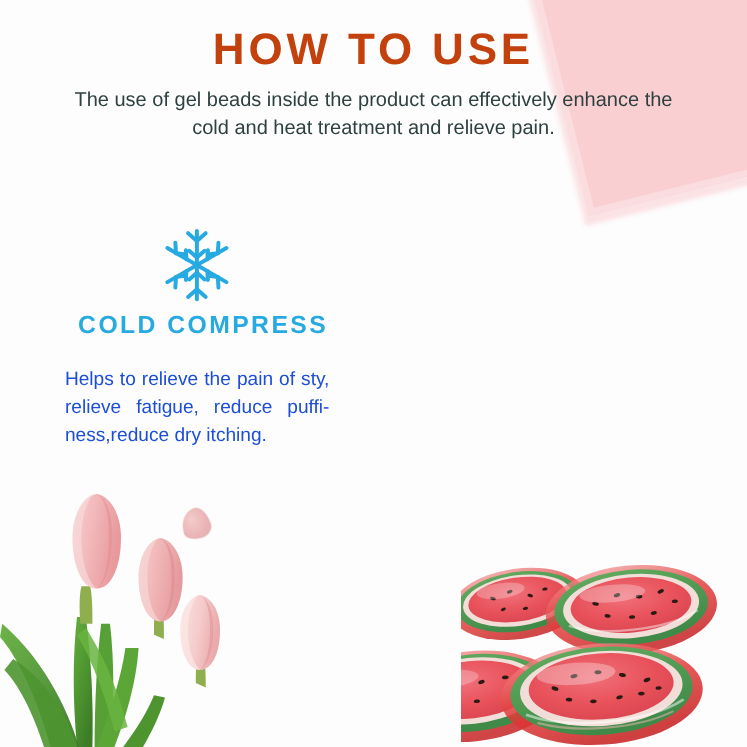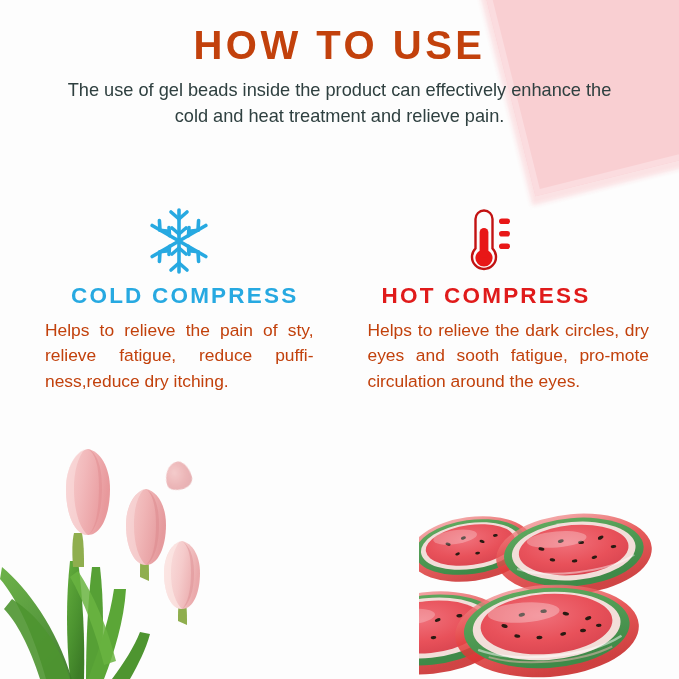--- a/index.html
+++ b/index.html
@@ -103,25 +103,25 @@
     color: #27a9e1;
     letter-spacing: 2.2px;
     padding-left: 28px;
   }
   .sec-title.hot {
     color: #e01b1b;
     letter-spacing: 2.2px;
     padding-left: 16px;
   }
   .sec-body {
-    margin: 2px;
+    margin: 16px;
     padding-top: 7px;
     font-size: 17.4px;
     line-height: 1.46;
-    color: #c2410c;
+    color: #1d4ed8;
     text-align: justify;
     text-justify: inter-word;
     hyphens: manual;
   }
 
   
   .tulips {
     position: absolute;
     left: 0;
     bottom: 0;
@@ -201,37 +201,20 @@
             <line x1="50" y1="45.8" x2="50.6" y2="55.4"></line>
             <line x1="50" y1="45.8" x2="40.8" y2="44.6"></line>
             <line x1="40.5" y1="40.3" x2="41" y2="48.5"></line>
           </g>
         </svg>
       </div>
       <h2 class="sec-title cold">COLD COMPRESS</h2>
       <p class="sec-body">Helps to relieve the pain of sty, relieve fatigue, reduce puffi‐ness,reduce dry itching.</p>
     </div>
 
-    <div class="col col-hot">
-      <div class="icon-wrap hot">
-        <svg width="56" height="70" viewBox="0 0 56 70" aria-hidden="true">
-
-          <path d="M12.5 13 a8.5 8.5 0 0 1 17 0 V42.5 a12 12 0 1 1 -17 0 Z" fill="none" stroke="#c21212" stroke-width="2.4"></path>
-
-          <circle cx="21" cy="52" r="8.6" fill="#e81717"></circle>
-          <rect x="16.6" y="22" width="8.8" height="30" rx="4.4" fill="#e81717"></rect>
-
-          <rect x="36" y="12.5" width="11" height="5.6" rx="2.8" fill="#e81717"></rect>
-          <rect x="36" y="25" width="11" height="5.6" rx="2.8" fill="#e81717"></rect>
-          <rect x="36" y="37.5" width="11" height="5.6" rx="2.8" fill="#e81717"></rect>
-        </svg>
-      </div>
-      <h2 class="sec-title hot">HOT COMPRESS</h2>
-      <p class="sec-body">Helps to relieve the dark circles, dry eyes and sooth fatigue, pro‐mote circulation around the eyes.</p>
-    </div>
   </div>
 
   <div class="petal-float"></div>
 
   <div class="tulips">
     <svg width="270" height="230" viewBox="0 0 270 230" aria-hidden="true">
       <defs>
         <linearGradient id="tp1" x1="0" y1="0" x2="1" y2="0.3">
           <stop offset="0%" stop-color="#f7cfcf"></stop>
           <stop offset="45%" stop-color="#f2b9bb"></stop>

